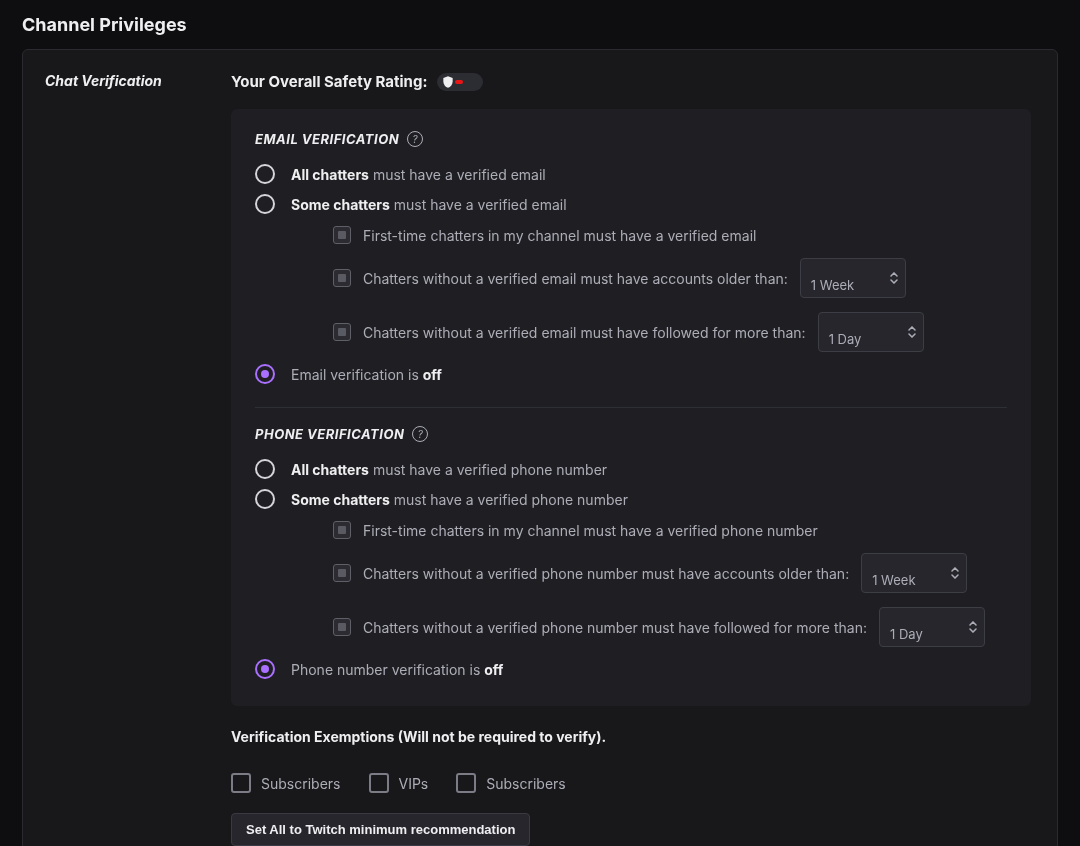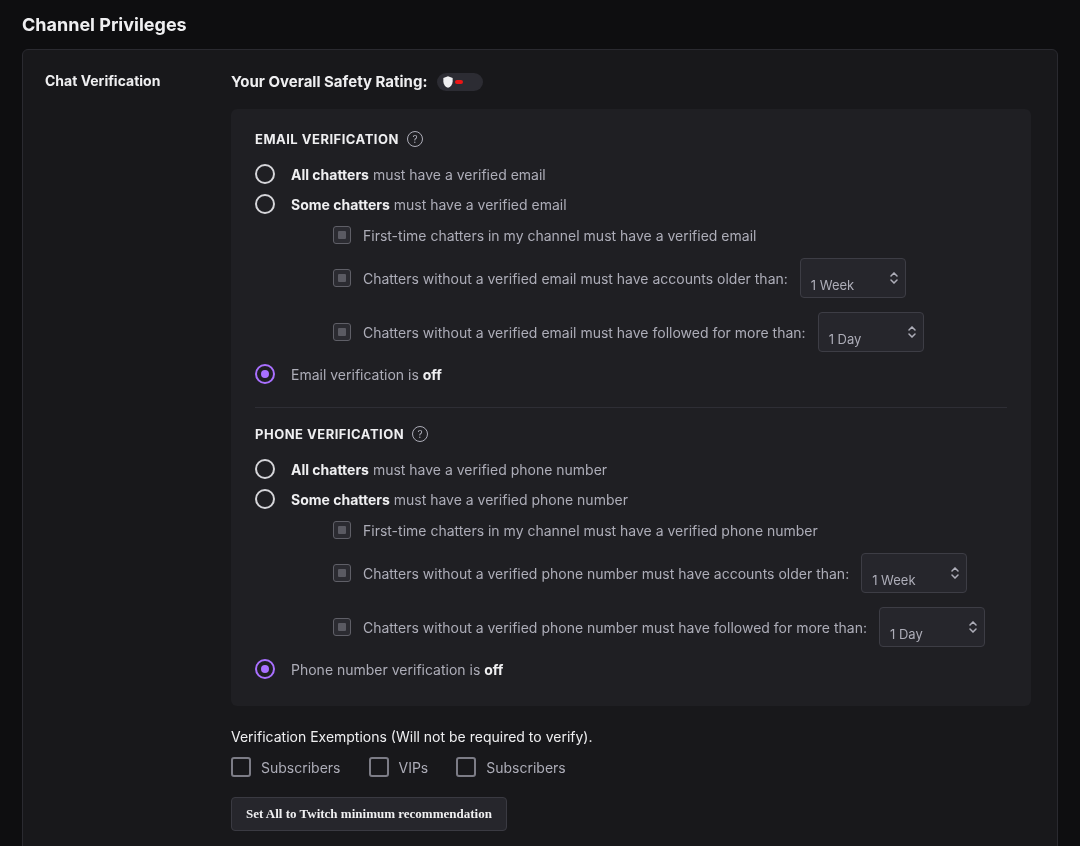--- a/index.html
+++ b/index.html
@@ -15,31 +15,31 @@
     --red:#ec1515;
   }
   html,body{margin:0;padding:0;background:var(--bg);color:var(--text);font-family:Inter,Roobert,"Helvetica Neue",Arial,sans-serif;font-size:14px;}
   body{width:1080px;height:846px;overflow:hidden;}
 
   .page{padding:14px 22px 0 22px;}
   h1{margin:0 0 14px 0;font-size:18px;font-weight:700;color:var(--text);}
 
   .card{border:1px solid #2a2a30;border-radius:6px;background:var(--panel);overflow:hidden;}
   .card-body{display:flex;padding:22px 26px 22px 22px;}
-  .left-label{width:186px;flex:none;font-weight:700;font-size:14px;color:var(--text);}
+  .left-label{width:186px;flex:none;font-weight:700;font-size:14px;color:var(--text);font-style:italic;}
   .right{flex:1;}
 
   .rating-row{display:flex;align-items:center;gap:10px;margin-bottom:18px;}
   .rating-label{font-weight:700;font-size:15px;text-align:right;}
   .pill{position:relative;width:46px;height:18px;border-radius:999px;background:#2c2c33;display:flex;align-items:center;}
   .pill .bar{position:absolute;left:18px;top:7px;width:8px;height:4px;border-radius:2px;background:var(--red);}
   .pill svg{position:absolute;left:4px;top:2px;}
 
   .inner-panel{background:var(--panel-2);border-radius:6px;padding:22px 24px;}
-  .sec-title-row{display:flex;align-items:center;gap:8px;margin-bottom:12px;}
+  .sec-title-row{display:flex;align-items:center;gap:8px;margin-bottom:12px;font-style:italic;}
   .sec-title{font-size:13px;font-weight:700;letter-spacing:.5px;color:var(--text);text-transform:uppercase;}
   .help-icon{width:14px;height:14px;border:1.5px solid var(--text-dim);border-radius:50%;display:inline-flex;align-items:center;justify-content:center;font-size:10px;color:var(--text-dim);line-height:1;}
 
   .opt{display:flex;align-items:center;gap:16px;padding:5px 0;}
   .radio{width:16px;height:16px;border:2px solid #d5d5d9;border-radius:50%;flex:none;display:inline-flex;align-items:center;justify-content:center;background:transparent;}
   .radio.sel{border-color:var(--purple);}
   .radio.sel::after{content:"";width:8px;height:8px;border-radius:50%;background:var(--purple);}
   .opt-text{color:var(--text-dim);}
   .opt-text b{color:var(--text);font-weight:700;}
 
@@ -48,26 +48,26 @@
   .cbox{width:16px;height:16px;border:1.5px solid #5f5f67;border-radius:3px;background:#2b2b31;flex:none;display:inline-flex;align-items:center;justify-content:center;}
   .cbox.inner::after{content:"";width:8px;height:8px;background:#5a5a62;border-radius:1px;}
   .sub-text{color:var(--text-dim);}
   .sel-box{background:var(--panel-3);border:1px solid #3d3d45;border-radius:4px;padding:18px 26px 4px 10px;color:var(--text-dim);position:relative;min-width:68px;font-size:13px;}
   .sel-box .chev{position:absolute;right:6px;top:50%;transform:translateY(-50%);}
   .sel-box .chev svg{display:block;}
 
   hr.divider{border:none;border-top:1px solid #2e2e35;margin:18px 0;}
 
   .exempt{margin-top:22px;}
-  .exempt-title{font-weight:400;font-size:14px;color:var(--text);margin-bottom:12px;}
+  .exempt-title{font-weight:700;font-size:14px;color:var(--text);margin-bottom:28px;}
   .exempt-row{display:flex;gap:28px;align-items:center;}
   .exempt-item{display:flex;align-items:center;gap:10px;color:var(--text-dim);}
   .cbox-empty{width:16px;height:16px;border:2px solid #7c7c86;border-radius:3px;flex:none;}
 
-  .btn{background:var(--panel-3);border:1px solid #3a3a42;border-radius:4px;color:var(--text);font-weight:700;font-size:13px;padding:8px 14px;cursor:pointer;margin-top:20px;font-family:Liberation Serif, serif;}
+  .btn{background:var(--panel-3);border:1px solid #3a3a42;border-radius:4px;color:var(--text);font-weight:700;font-size:13px;padding:8px 14px;cursor:pointer;margin-top:20px;}
 
   .footer{background:#1a1a1d;border-top:1px solid #26262c;padding:16px 22px;display:flex;justify-content:flex-end;}
   .save-btn{background:#2b2b31;border:2px solid #d946ef;border-radius:4px;color:#6f6f78;font-weight:700;font-size:14px;padding:8px 16px;cursor:not-allowed;}
 </style>
 </head>
 <body>
 
 <div class="page">
   <h1>Channel Privileges</h1>
 

